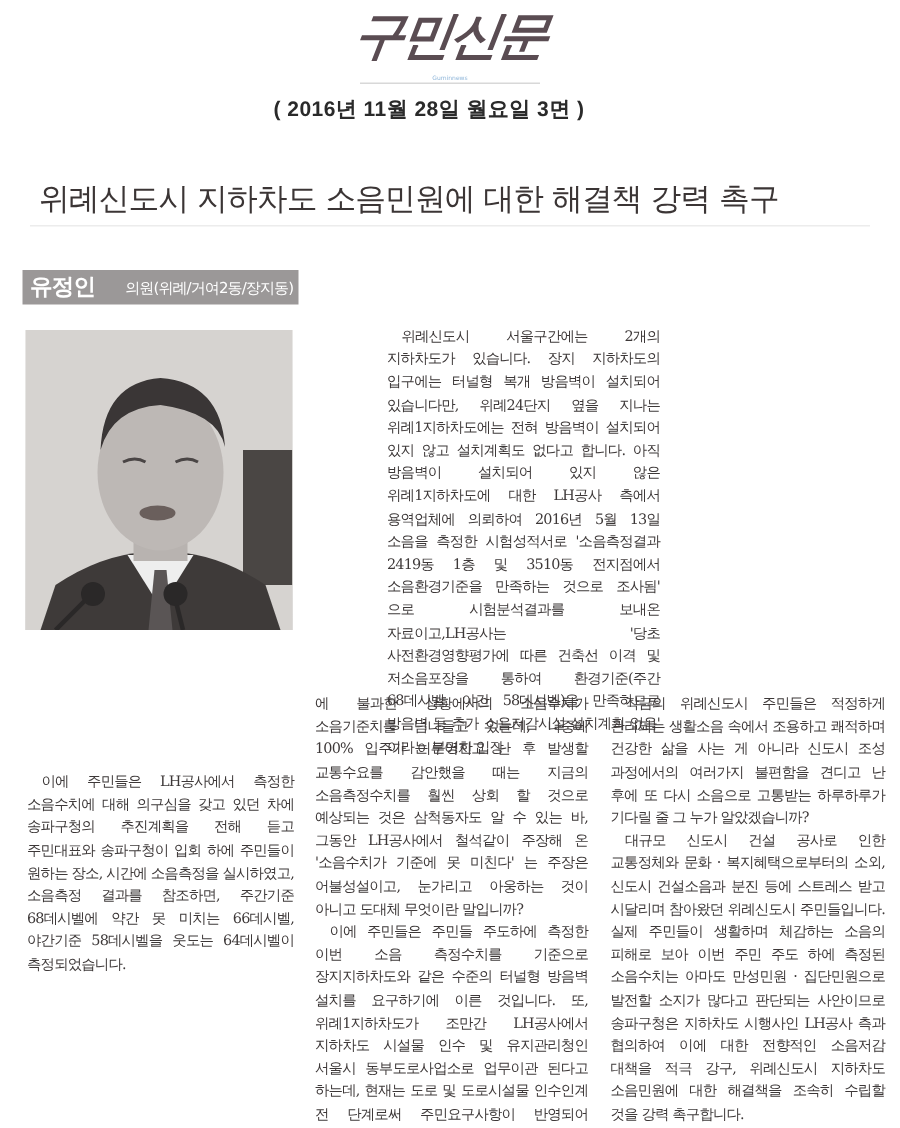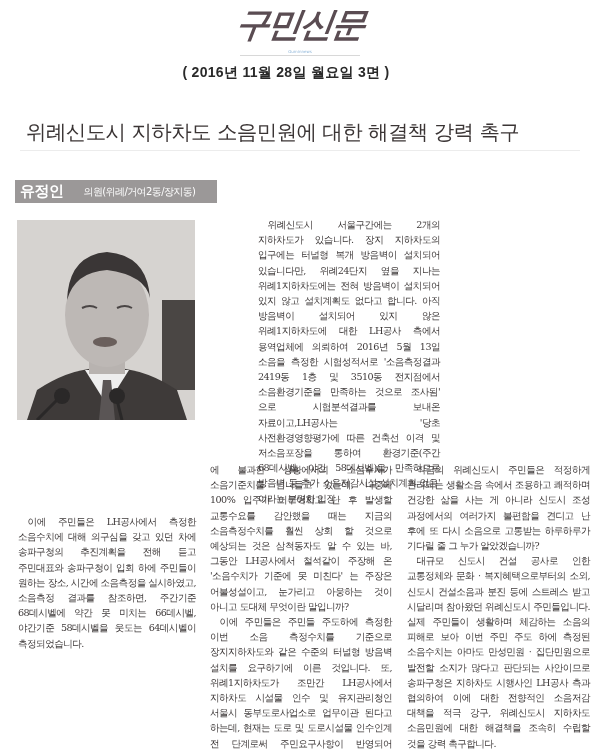--- a/index.html
+++ b/index.html
@@ -82,21 +82,21 @@
       top: 150px;
       width: 560px;
       height: 1px;
       background: #ececec;
     }
     .byline {
       position: absolute;
       left: 15px;
       top: 180px;
       height: 23px;
-      padding: 0 22px 0 5px;
+      padding: 0 4px 0 5px;
       background: #9b9898;
       color: #ffffff;
       display: flex;
       align-items: center;
       white-space: nowrap;
     }
     .byline-name {
       font-weight: bold;
       font-size: 15px;
       letter-spacing: -0.5px;

